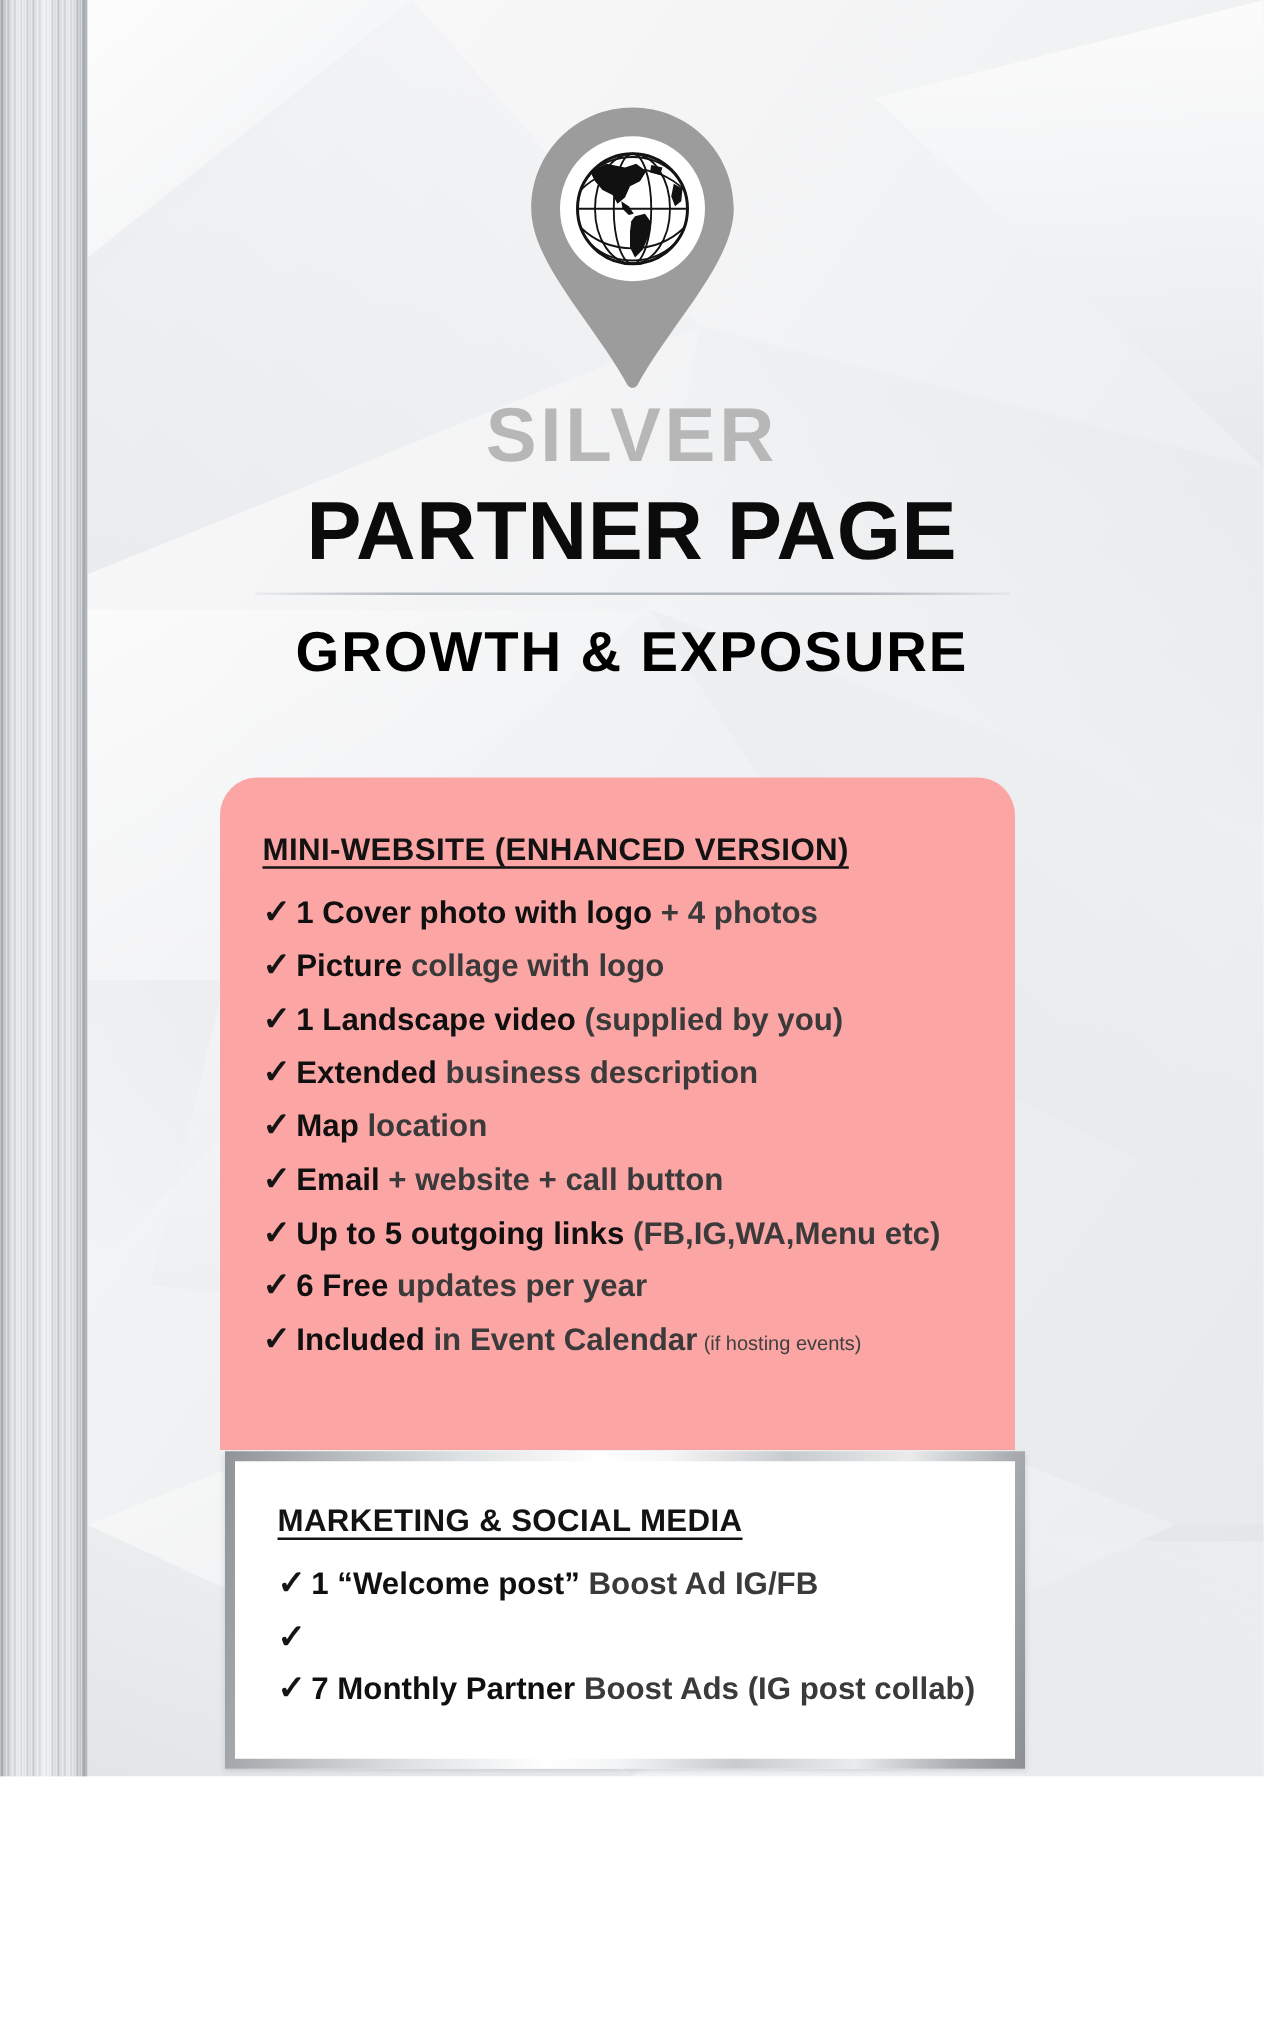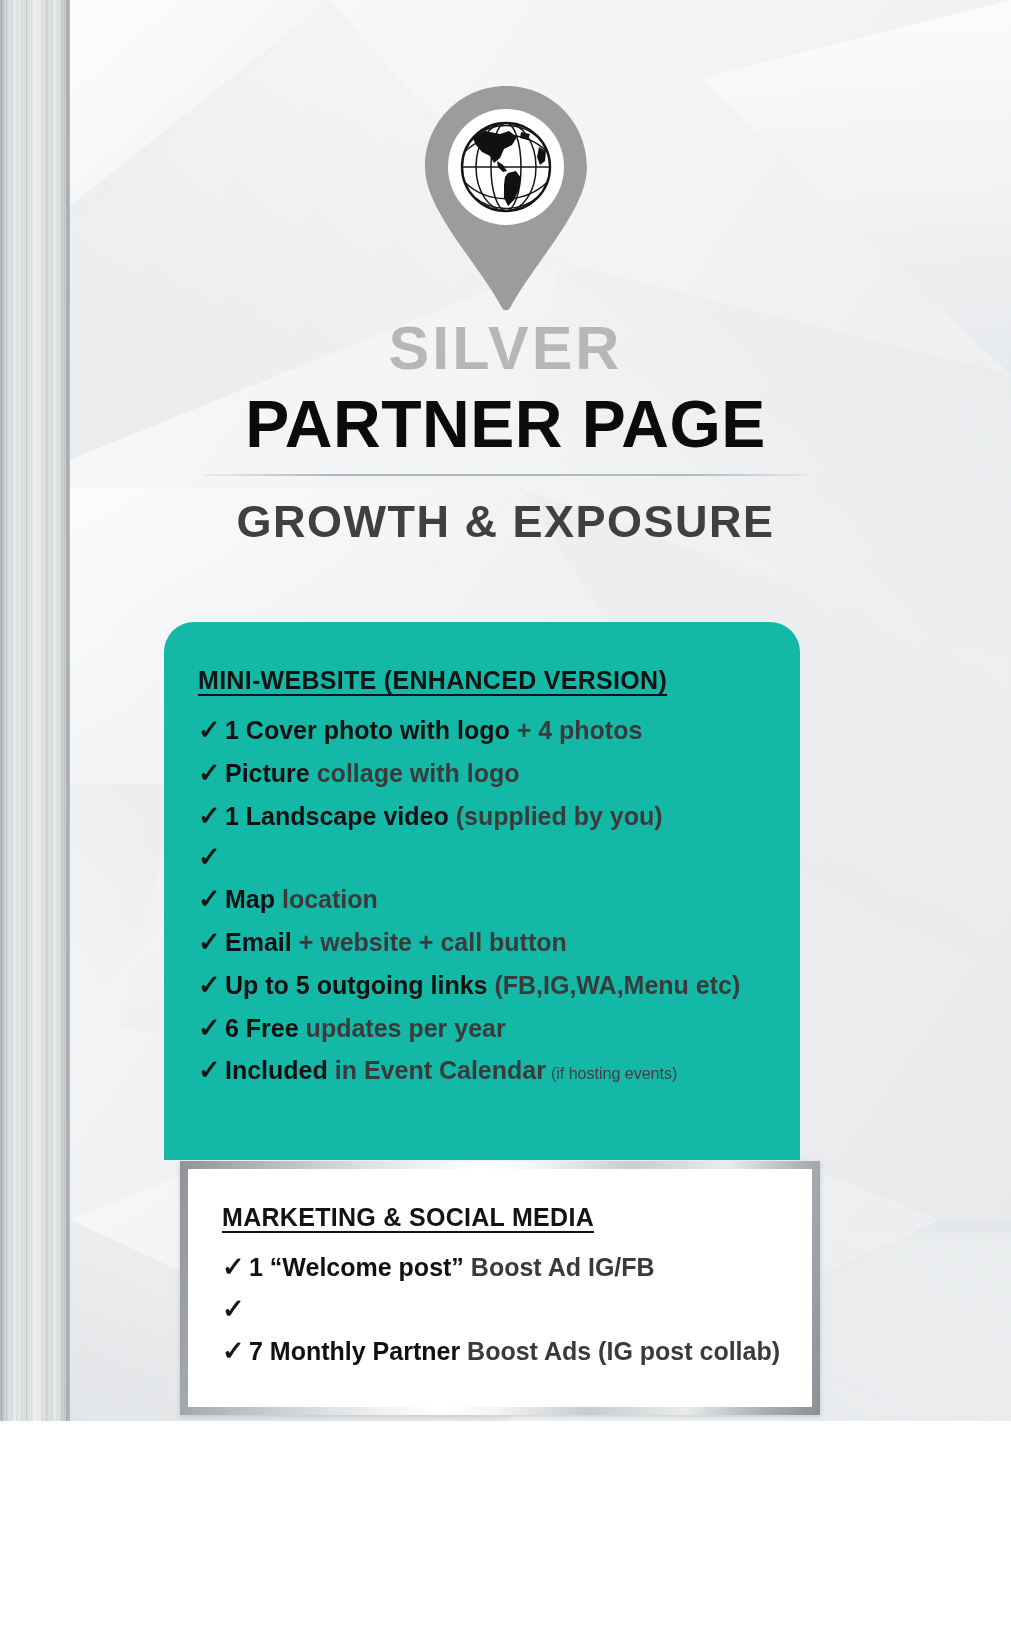--- a/index.html
+++ b/index.html
@@ -94,32 +94,32 @@
     background:linear-gradient(90deg,
        rgba(180,186,192,0.15),
        rgba(166,173,180,0.85) 20%,
        rgba(166,173,180,0.85) 80%,
        rgba(180,186,192,0.15));
   }
   .subtitle {
     font-size:45px;
     font-weight:bold;
     letter-spacing:1.5px;
-    color:#404040;
+    color:#000000;
     margin-top:20px;
   }
 
   
   .card-one {
     position:absolute;
-    left:164px;
+    left:176px;
     top:622px;
     width:636px;
     height:538px;
-    background:#14b8a6;
+    background:#fca5a5;
     border-radius:30px 30px 0 0;
     padding:44px 0 0 0;
   }
 
   
   .card-two-frame {
     position:absolute;
     left:180px;
     top:1161px;
     width:640px;
@@ -283,20 +283,21 @@
         <span><span class="feat-strong">Picture</span><span class="feat-rest"> collage with logo</span></span>
       </li>
 
       <li class="feature-item">
         <span class="check-icon">✓</span>
         <span><span class="feat-strong">1 Landscape video</span><span class="feat-rest"> (supplied by you)</span></span>
       </li>
 
       <li class="feature-item">
         <span class="check-icon">✓</span>
+        <span><span class="feat-strong">Extended</span><span class="feat-rest"> business description</span></span>
       </li>
 
       <li class="feature-item">
         <span class="check-icon">✓</span>
         <span><span class="feat-strong">Map</span><span class="feat-rest"> location</span></span>
       </li>
 
       <li class="feature-item">
         <span class="check-icon">✓</span>
         <span><span class="feat-strong">Email</span><span class="feat-rest"> + website + call button</span></span>

